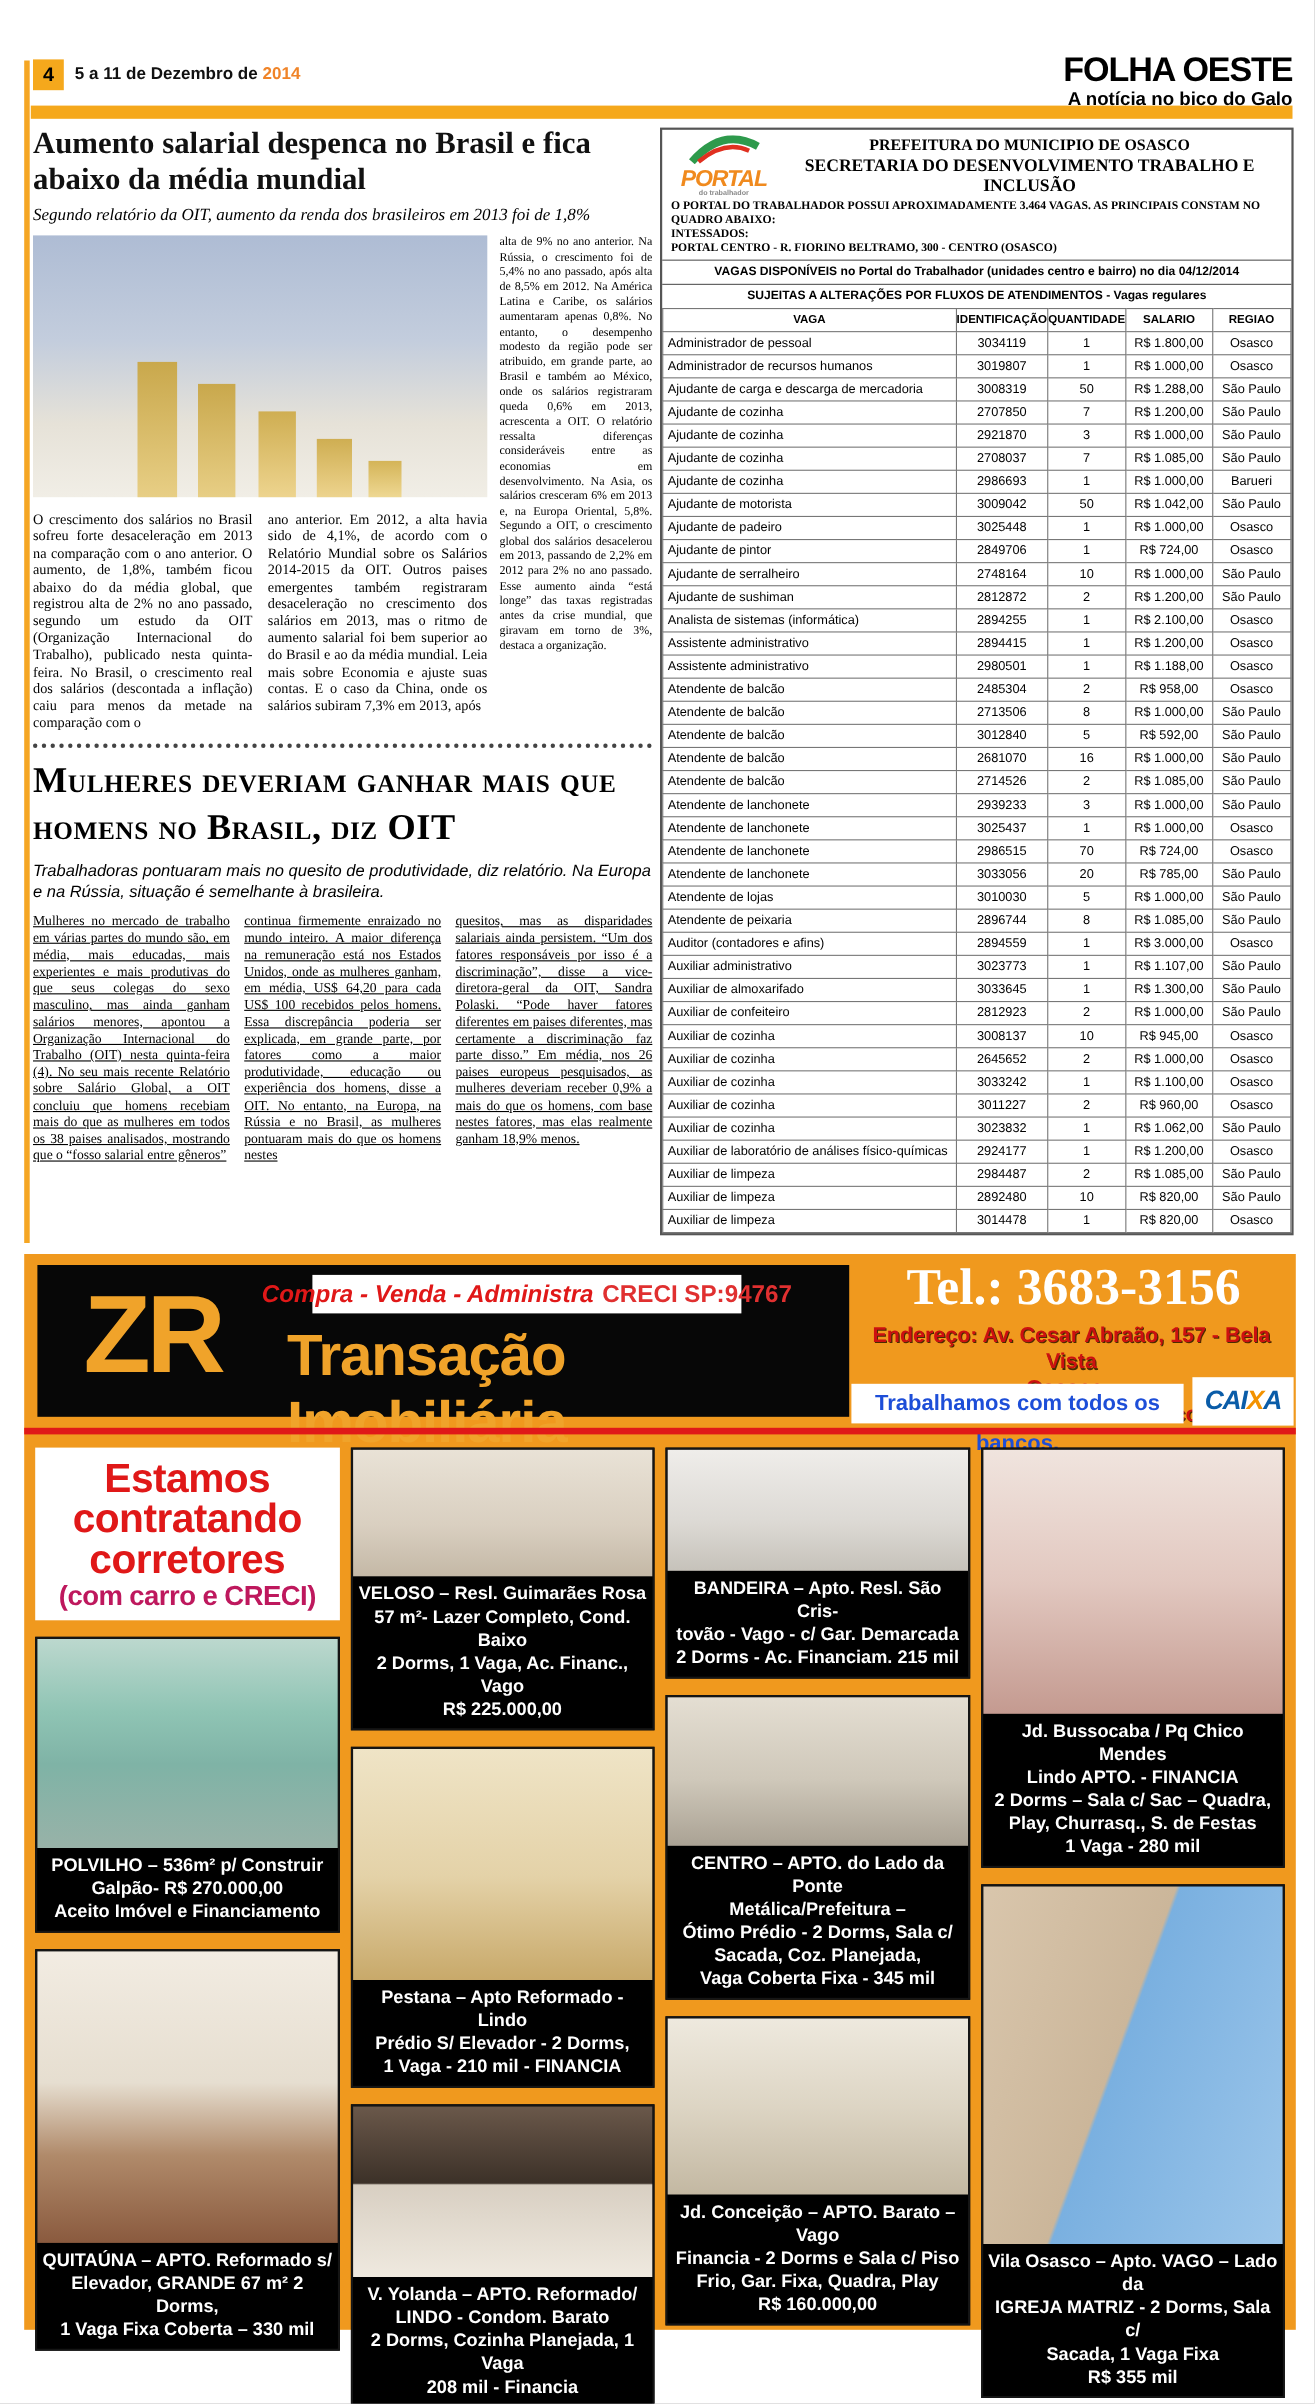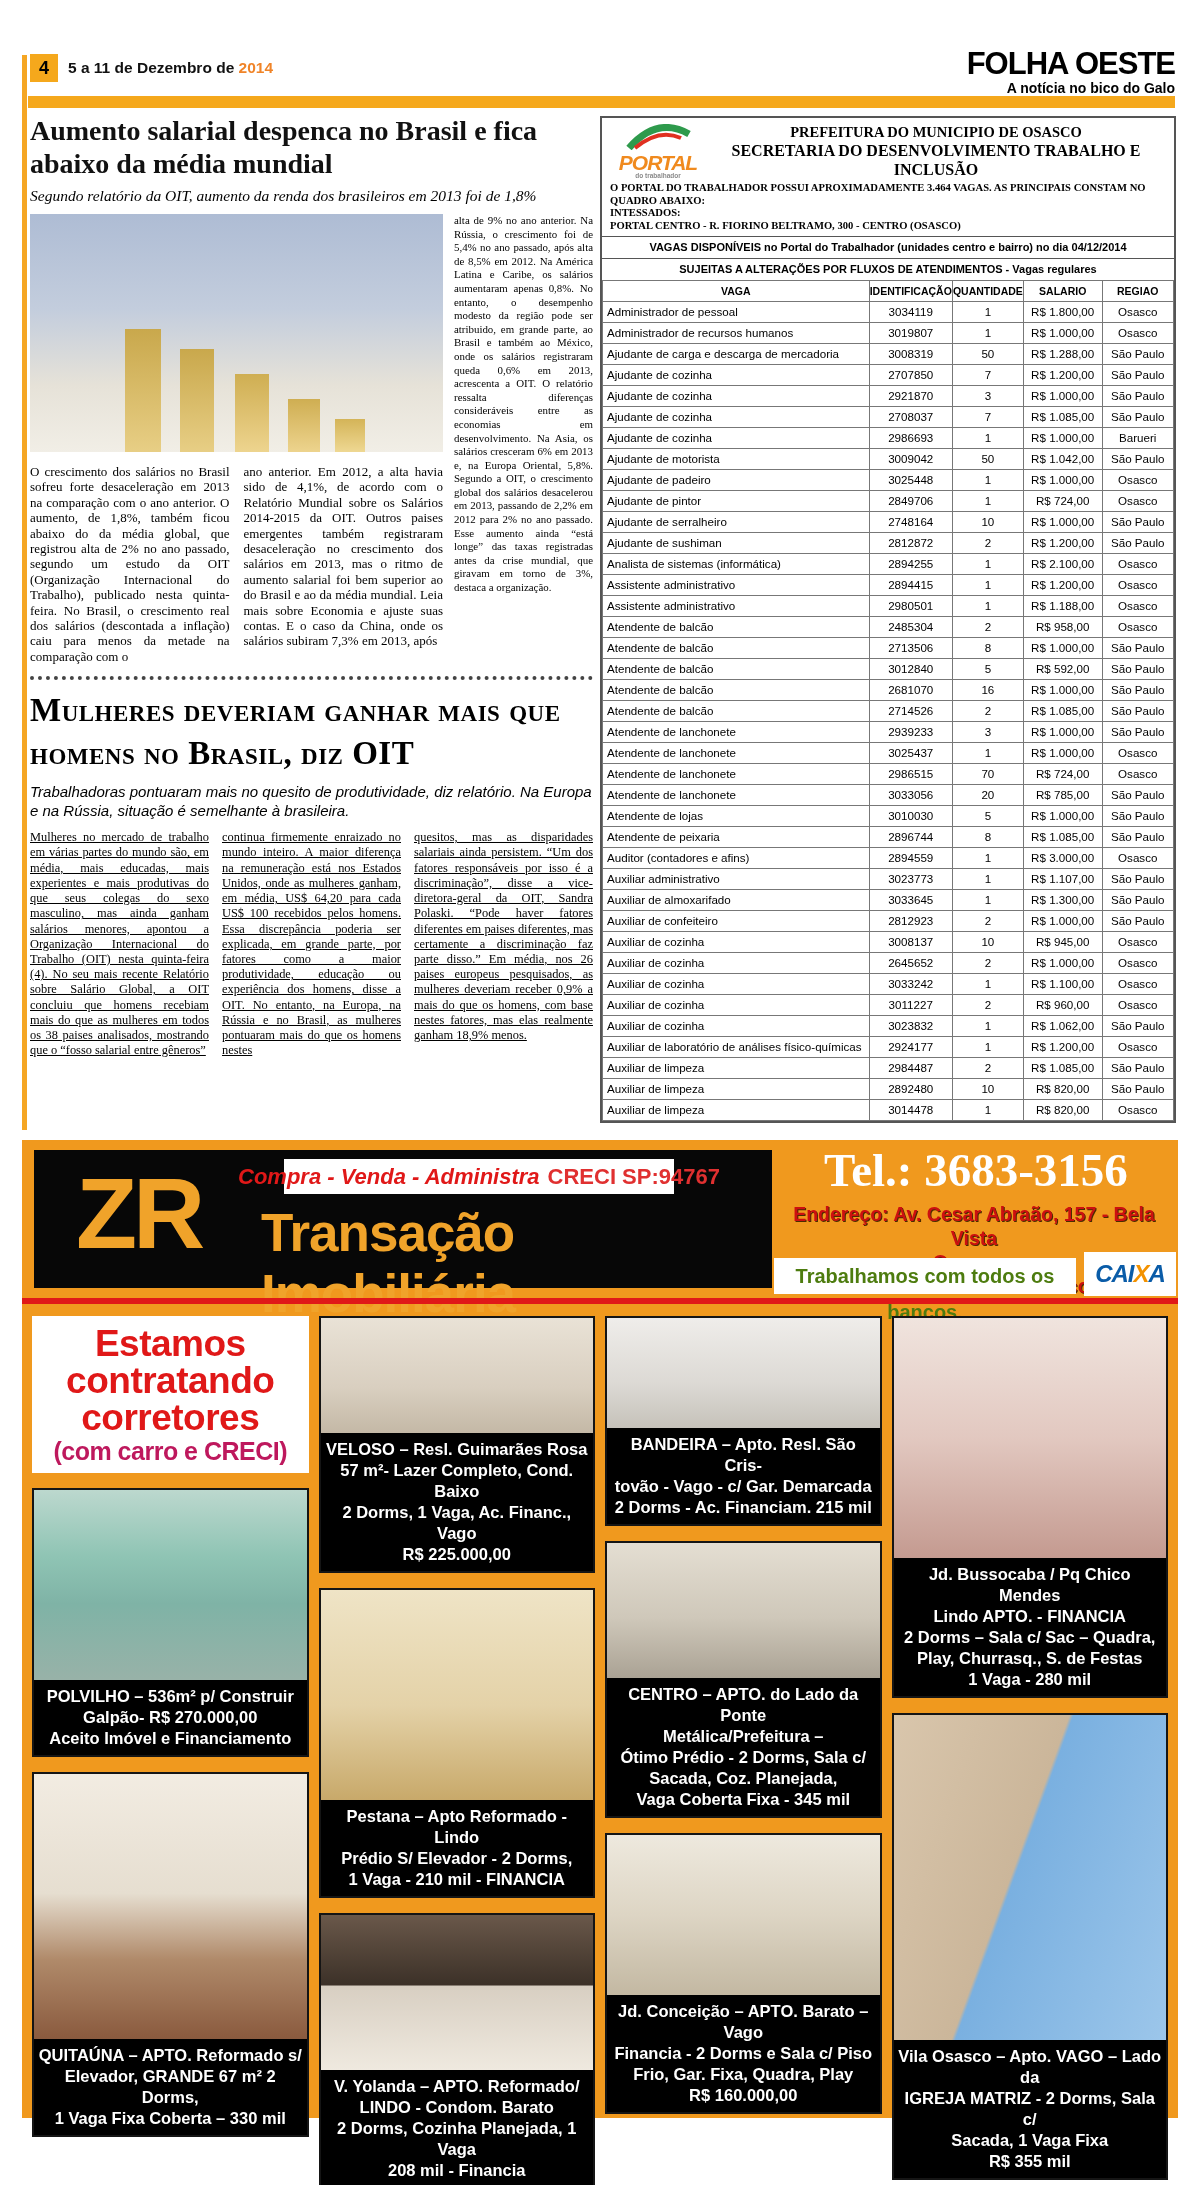--- a/index.html
+++ b/index.html
@@ -12,21 +12,21 @@
   .pagenum { position:absolute; left:0; top:2px; width:28px; height:28px; background:#F5A81C;
              font-weight:bold; font-size:18px; display:flex; align-items:center; justify-content:center; }
   .date { position:absolute; left:38px; top:7px; font-weight:bold; font-size:15.5px; color:#111; }
   .date .year { color:#F08428; }
   .banner-wrap { position:absolute; left:465px; top:0; display:flex; align-items:center; gap:9px; }
   .dbl-line { width:52px; height:13px; border-top:4px solid #E01818; border-bottom:4px solid #E01818; }
   .banner-box { border:1px solid #8CC0E8; color:#1553C8; font-size:24px; font-weight:bold;
                 padding:2px 10px; letter-spacing:.5px; white-space:nowrap; }
   .brand { position:absolute; right:0; top:-4px; text-align:right; }
   .brand-name { font-size:31px; font-weight:bold; letter-spacing:-1px; line-height:32px; }
-  .brand-tag { font-size:14px; font-weight:bold; }
+  .brand-tag { font-size:17px; font-weight:bold; }
   .topbar { position:absolute; left:28px; top:96px; width:1147px; height:12px; background:#F5A81C; }
 
   
   .article-area { position:absolute; left:30px; top:114px; width:563px; }
   .art1-title { font:bold 28px/33px "Liberation Serif", serif; color:#111; margin-bottom:6px; }
   .art1-sub { font:italic 15.5px/19px "Liberation Serif", serif; margin-bottom:9px; }
   .art1-body { display:flex; gap:11px; }
   .art1-main { width:413px; flex:none; }
   .photo { position:relative; overflow:hidden; }
   .photo-coins { width:413px; height:238px;
@@ -71,21 +71,21 @@
               display:flex; align-items:center; justify-content:center; gap:8px; white-space:nowrap; }
   .zr-strip .cv { color:#E01818; font-weight:bold; font-style:italic; font-size:22px; }
   .zr-strip .creci { color:#E03030; font-weight:bold; font-size:22px; }
   .zr-initials { position:absolute; left:42px; top:8px; color:#F0A32A; font-weight:bold; font-size:100px; line-height:110px; letter-spacing:-4px; }
   .zr-name { position:absolute; left:215px; top:52px; color:#F0A32A; font-weight:bold; font-size:53px; letter-spacing:-1px;margin-left:12px; }
   .ad-tel { position:absolute; left:758px; top:2px; width:392px; text-align:center; color:#fff;
             font:bold 47px/56px "Liberation Serif", serif; }
   .ad-addr { position:absolute; left:752px; top:62px; width:400px; text-align:center; color:#CC1010;
              font:bold 19.5px/24px "Liberation Sans", sans-serif; text-shadow:1px 1px 0 #4a2c00; white-space:pre-line; }
   .banks-bar { position:absolute; left:752px; top:118px; width:302px; height:36px; background:#fff;
-               color:#4d7c0f; font:bold 20px/36px "Liberation Sans", sans-serif; text-align:center; }
+               color:#1d4ed8; font:bold 20px/36px "Liberation Sans", sans-serif; text-align:center; }
   .caixa-box { position:absolute; left:1062px; top:112px; width:92px; height:44px; background:#fff;
                display:flex; align-items:center; justify-content:center; }
   .caixa-word { font-weight:bold; font-style:italic; font-size:24px; color:#0A5CA8; letter-spacing:-1px; }
   .caixa-word .cx { color:#F39200; }
   .ad-redline { position:absolute; left:0; top:158px; width:100%; height:6px; background:#E01818; }
   .ad-cols { position:absolute; left:10px; top:176px; width:1136px; display:flex; gap:10px; }
   .lcol { flex:1; display:flex; flex-direction:column; gap:15px; }
   .hiring { background:#fff; padding:9px 4px 7px; text-align:center; }
   .hiring-main { color:#E01818; font-weight:bold; font-size:37px; line-height:37px; letter-spacing:-.5px; }
   .hiring-sub { color:#be185d; font-weight:bold; font-size:25px; line-height:30px; letter-spacing:-.5px; }

